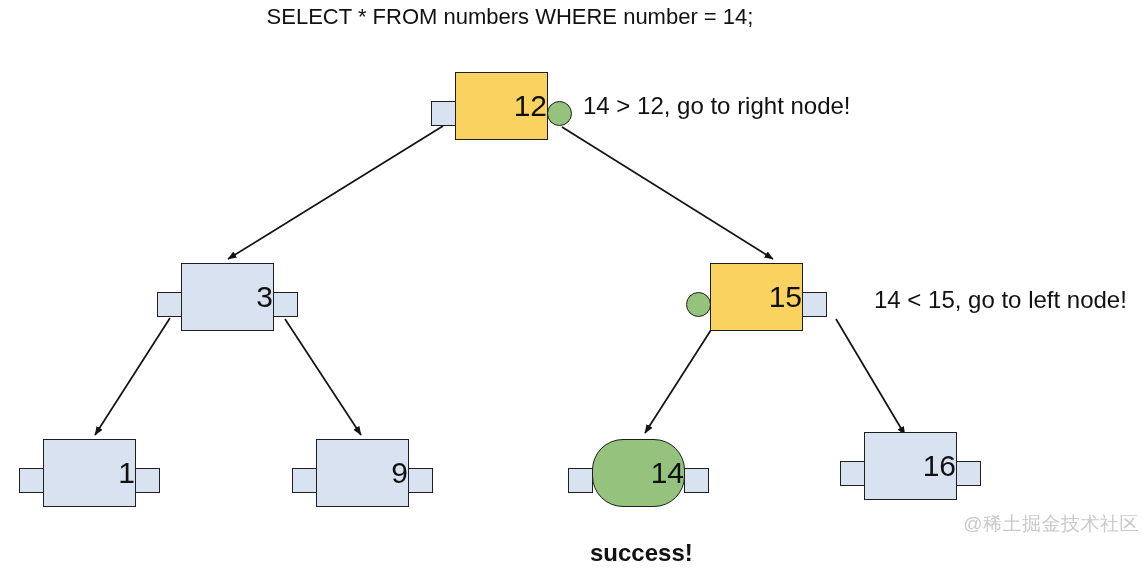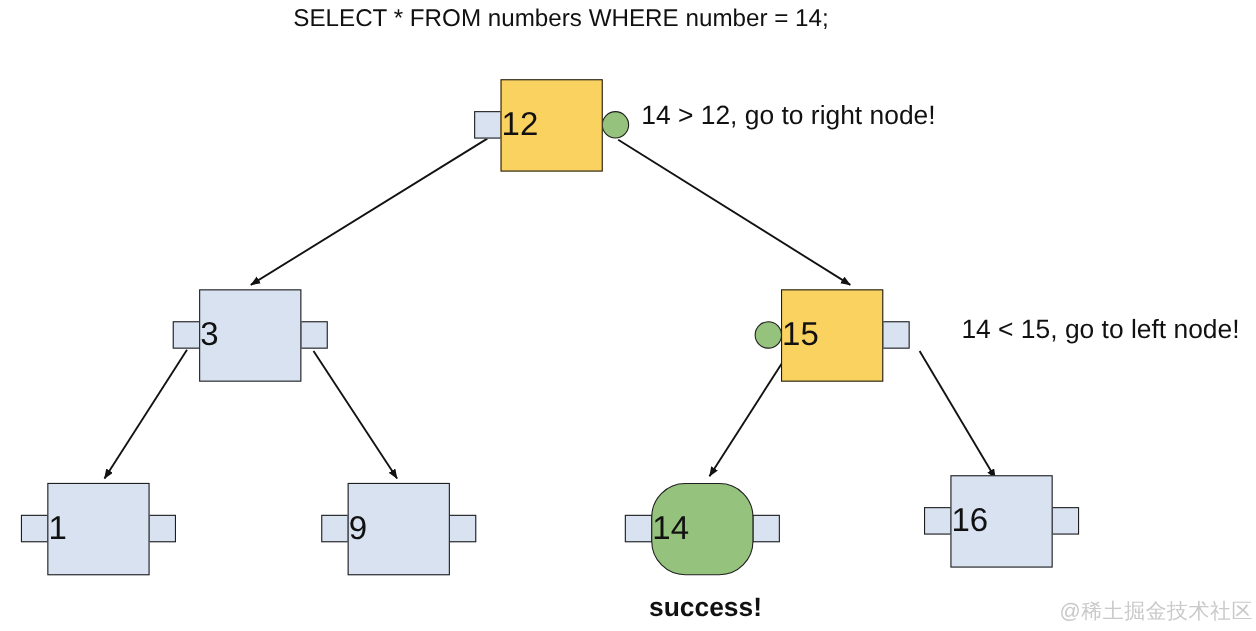--- a/index.html
+++ b/index.html
@@ -19,25 +19,25 @@
     font-size: 22px;
     white-space: nowrap;
   }
   .edges { position: absolute; left: 0; top: 0; }
   .edges line { stroke: var(--arrow-color, #111); stroke-width: 1.7; }
   .ah { fill: var(--arrow-color, #111); }
 
   .node { position: absolute; width: 141px; height: 84px; }
   .node .square {
     position: absolute; left: 24px; top: 0;
-    width: 93px; height: 84px;
+    width: 93px; height: 68px;
     border: 1.6px solid var(--node-border, #1f1f1f);
     box-sizing: border-box;
     z-index: 2;
-    display: flex; align-items: center; justify-content: flex-start;
+    display: flex; align-items: center; justify-content: flex-end;
   }
   .node .tab {
     position: absolute; top: 29px;
     width: 25px; height: 25px;
     border: 1.6px solid var(--node-border, #1f1f1f);
     box-sizing: border-box;
     z-index: 1;
   }
   .node .tab.left  { left: 0; }
   .node .tab.right { right: 0; }
@@ -50,21 +50,21 @@
   .annotation {
     position: absolute;
     font-size: 24px;
     white-space: nowrap;
   }
   .annotation.root    { left: 583px; top: 92px; }
   .annotation.subtree { left: 874px; top: 286px; }
   .annotation.result  { left: 590px; top: 539px; font-weight: bold; }
   .watermark {
     position: absolute;
-    right: 3px; top: 543px;
+    right: 3px; top: 511px;
     font-size: 19px;
     color: var(--watermark-color, #c9c9c9);
     letter-spacing: 0.5px;
     white-space: nowrap;
     margin-left: 36px;
   }
 </style>
 </head>
 <body>
 

